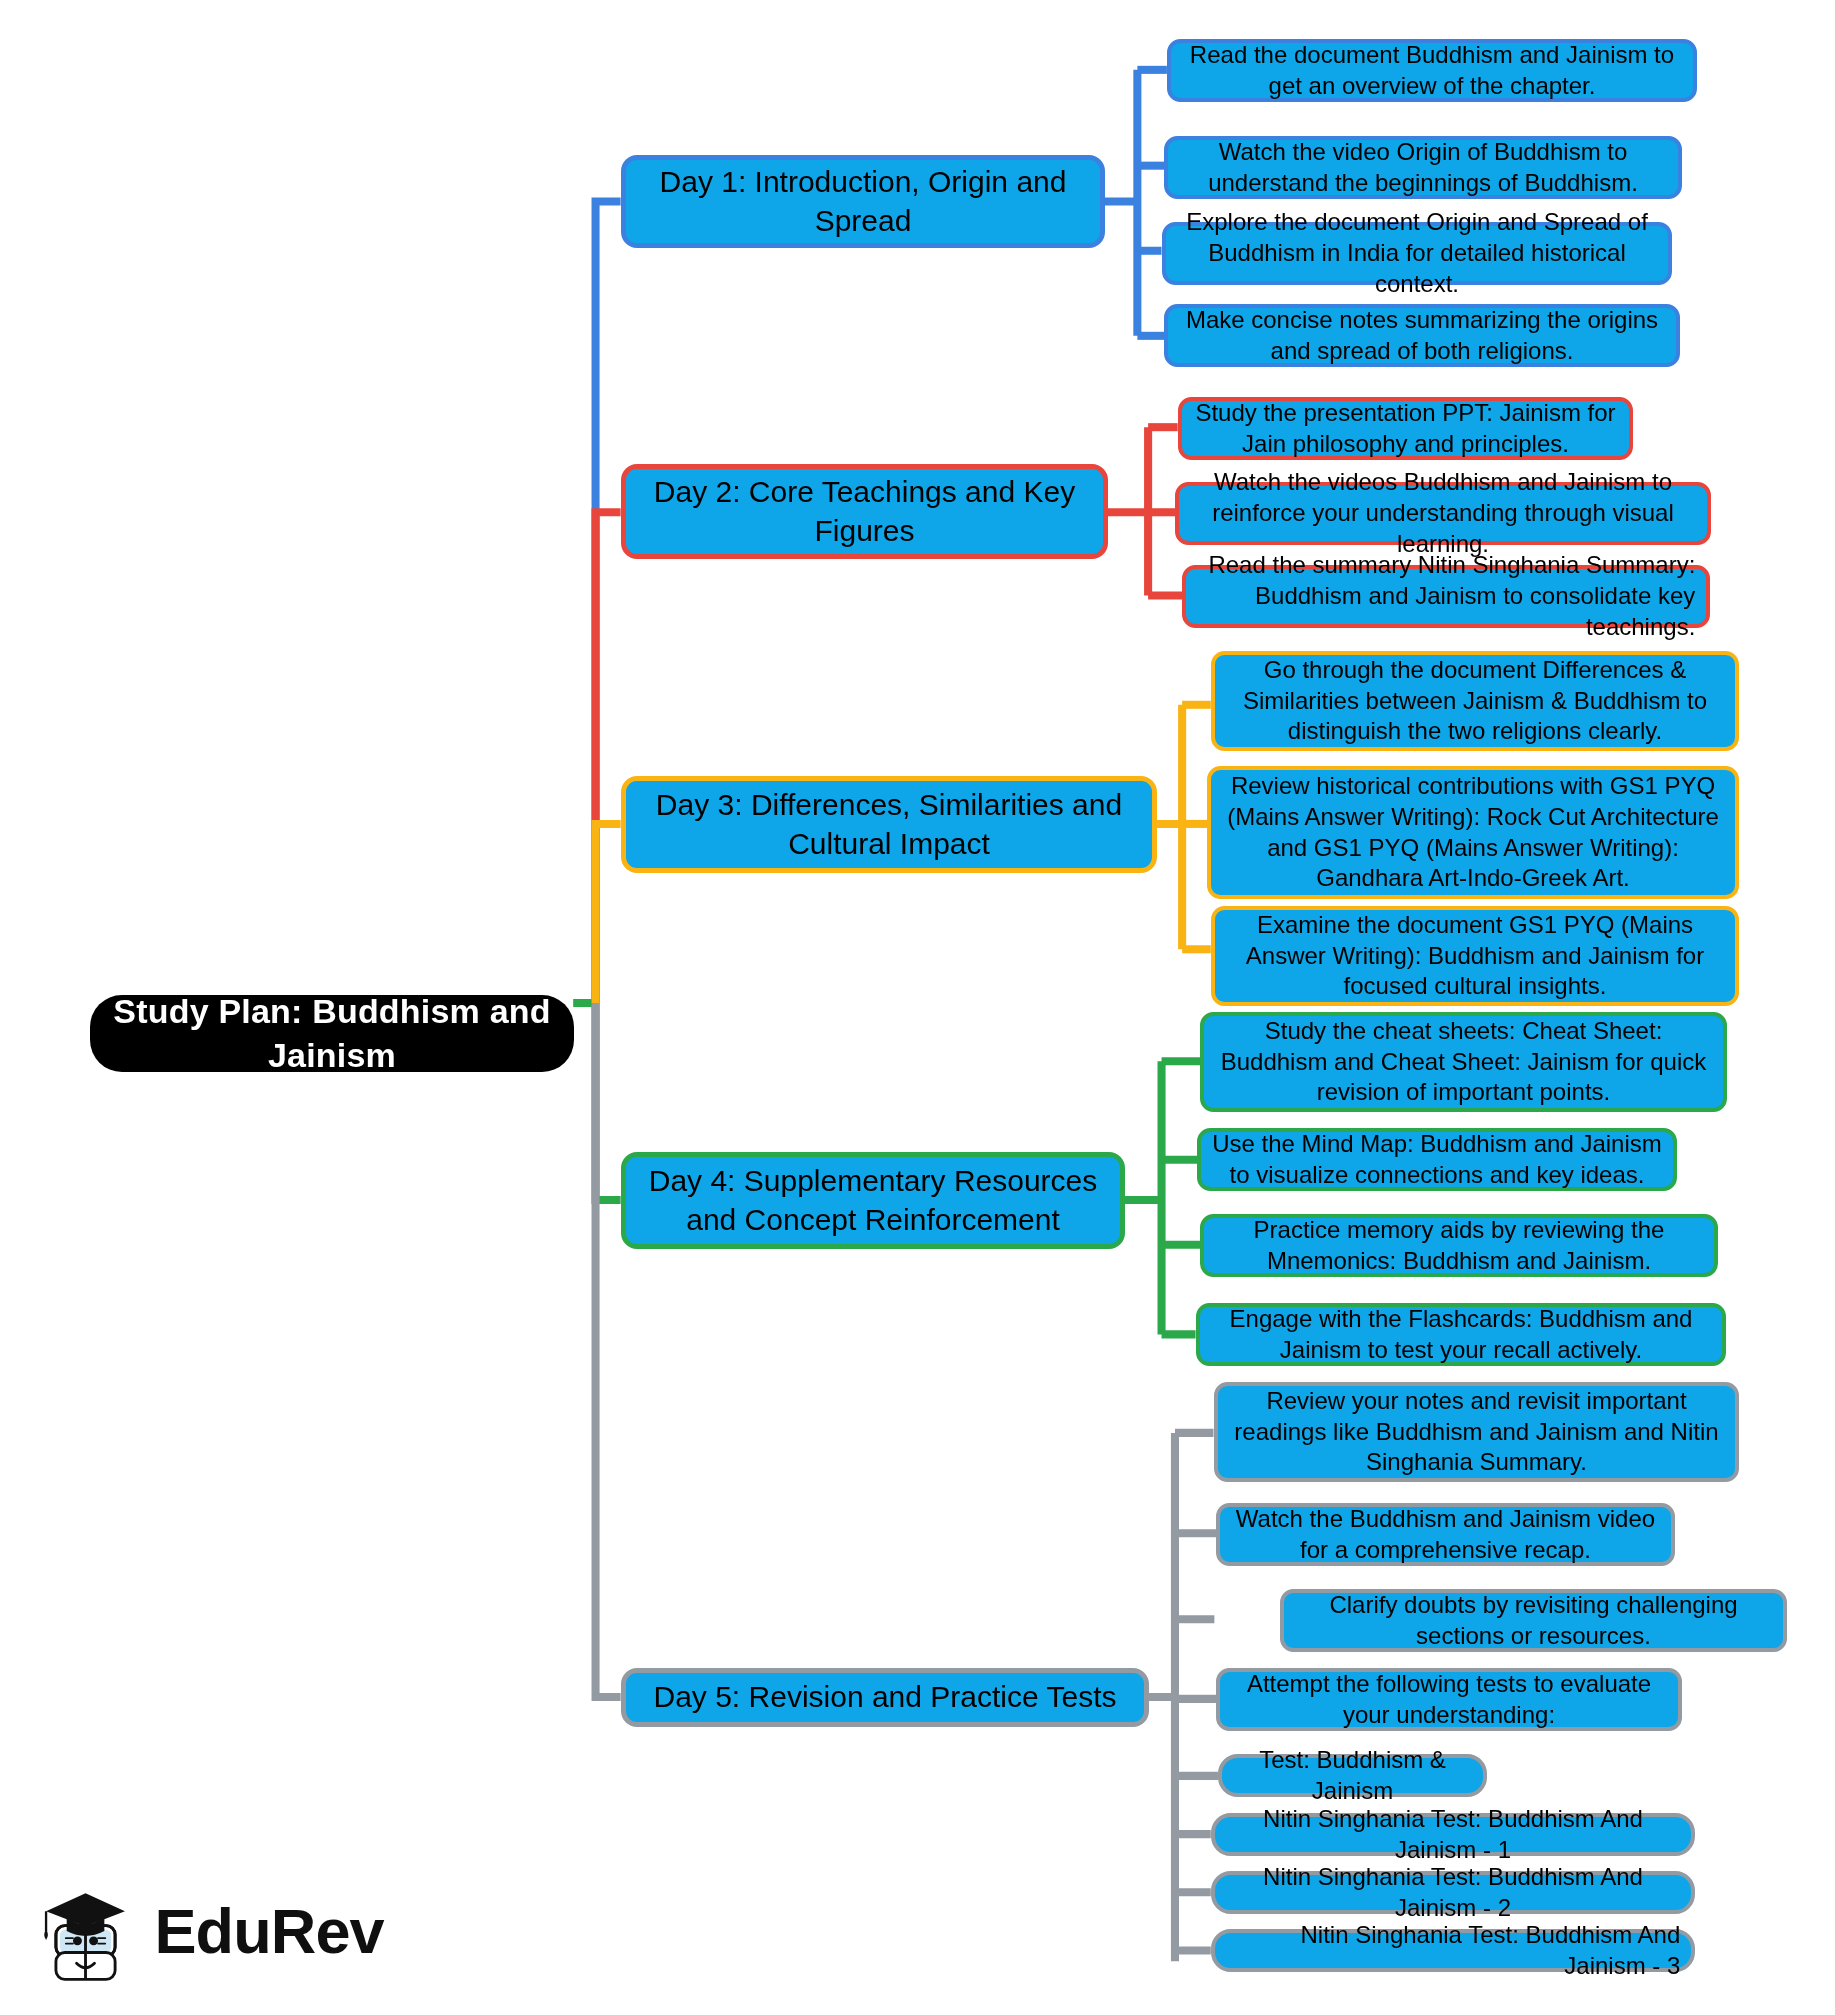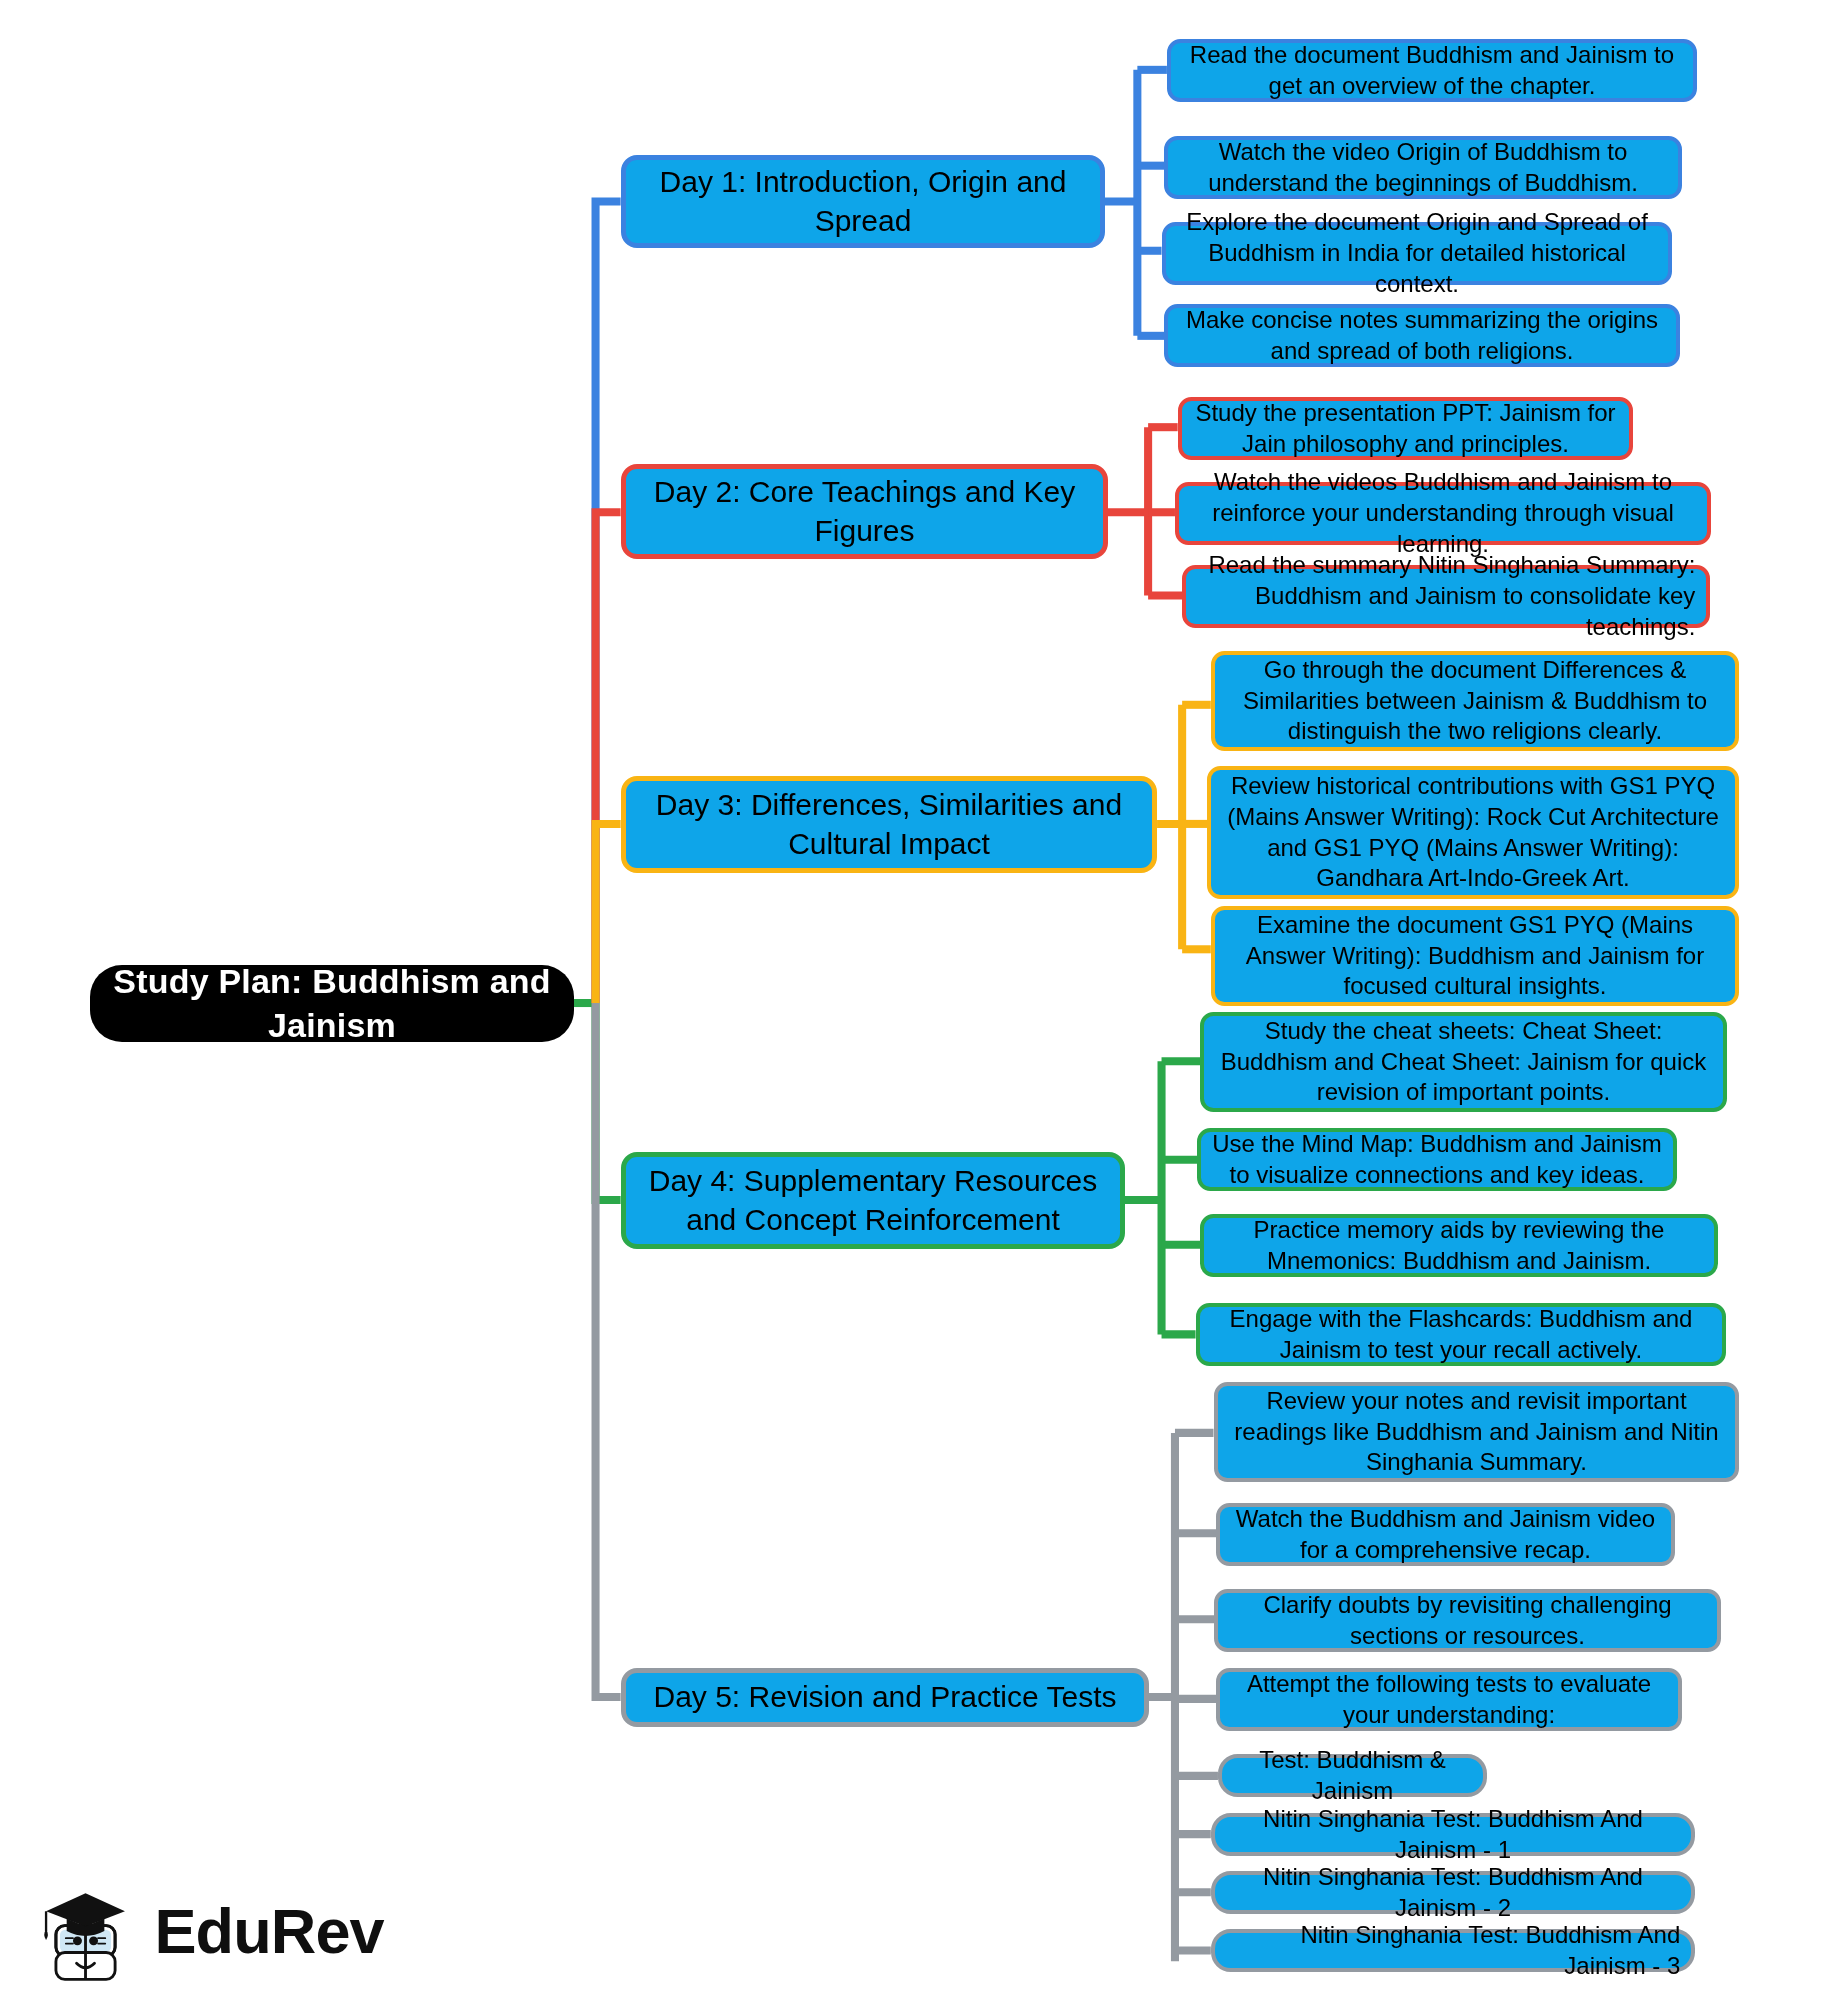--- a/index.html
+++ b/index.html
@@ -40,20 +40,21 @@
     z-index: 3;
   }
   .node.root {
     background: #000000;
     color: #ffffff;
     border: none;
     border-radius: 32px;
     font-weight: bold;
     font-size: 34px;
     letter-spacing: 0.2px;
+    margin-top: 30px;
   }
   .node.branch {
     border-width: 5.4px;
     border-radius: 16px;
     font-size: 30px;
   }
   .node.leaf {
     border-width: 4.5px;
     border-radius: 13.4px;
     font-size: 24px;
@@ -199,21 +200,21 @@
 
   <div class="node branch b-gray" style="left:621px; top:1668px; width:528px; height:59px;">
     <span>Day 5: Revision and Practice Tests</span>
   </div>
   <div class="node leaf b-gray" style="left:1214px; top:1382px; width:525px; height:100px;">
     <span>Review your notes and revisit important readings like Buddhism and Jainism and Nitin Singhania Summary.</span>
   </div>
   <div class="node leaf b-gray" style="left:1216px; top:1503px; width:459px; height:63px;">
     <span>Watch the Buddhism and Jainism video for a comprehensive recap.</span>
   </div>
-  <div class="node leaf b-gray" style="left:1214px; top:1589px; width:507px; height:63px;">
+  <div class="node leaf b-gray" style="left:1280px; top:1589px; width:507px; height:63px;">
     <span>Clarify doubts by revisiting challenging sections or resources.</span>
   </div>
   <div class="node leaf b-gray" style="left:1216px; top:1668px; width:466px; height:63px;">
     <span>Attempt the following tests to evaluate your understanding:</span>
   </div>
   <div class="node leaf thin b-gray" style="left:1218px; top:1754px; width:269px; height:43px;">
     <span>Test: Buddhism &amp; Jainism</span>
   </div>
   <div class="node leaf thin b-gray" style="left:1211px; top:1813px; width:484px; height:43px;">
     <span>Nitin Singhania Test: Buddhism And Jainism - 1</span>

